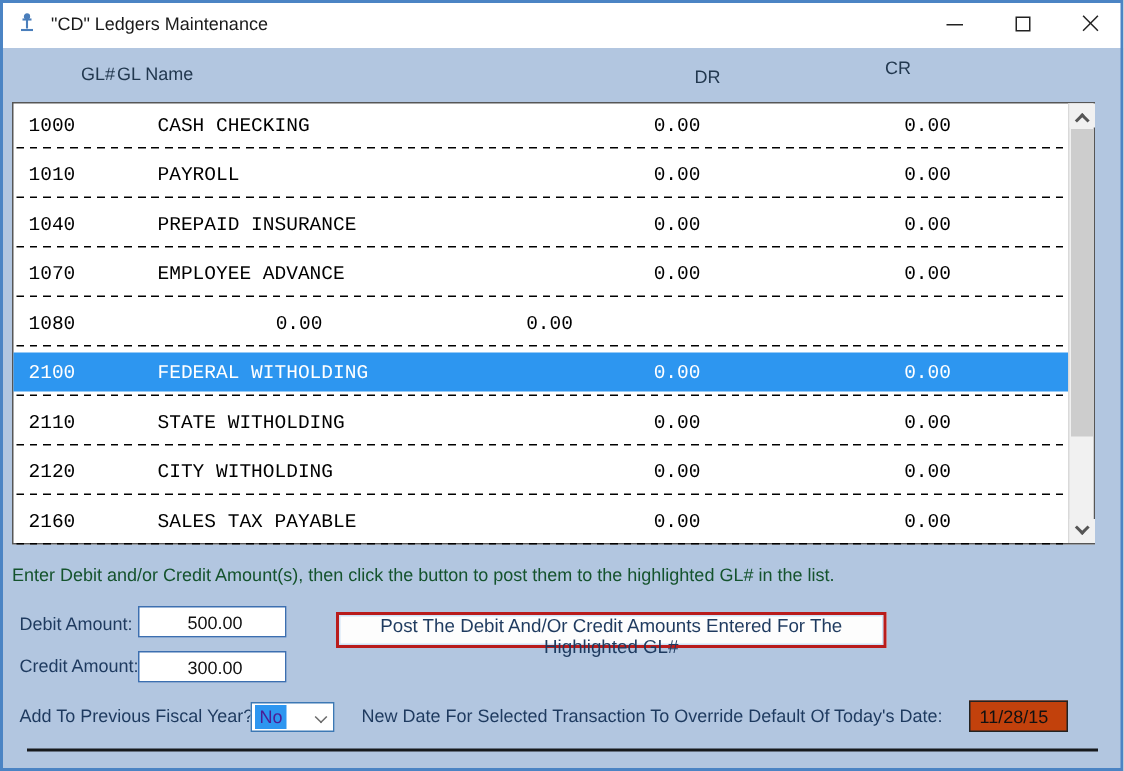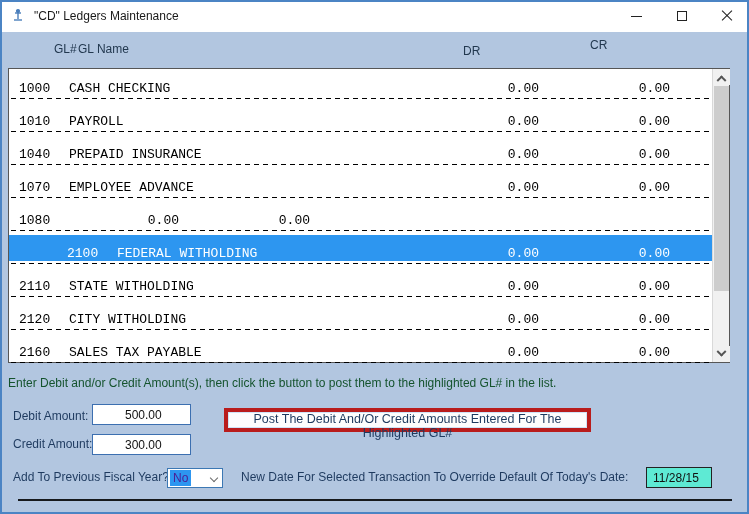--- a/index.html
+++ b/index.html
@@ -25,22 +25,22 @@
   .glyph-close::before{ transform:rotate(45deg); }
   .glyph-close::after{ transform:rotate(-45deg); }
 
   
   .colhdr{ position:absolute; font-size:12px; color:#22384f; }
 
   
   .gl-list{ position:absolute; left:8px; top:68px; width:722px; height:295px; background:#fff; border:1px solid #565656; }
   .rows{ position:absolute; left:0; top:0; bottom:0; right:17px; font-family:"Liberation Mono","DejaVu Sans Mono",monospace; font-size:13px; color:#000; }
   .row{ height:32px; position:relative; }
-  .row-line{ height:26px; margin-top:1px; display:flex; align-items:flex-end; }
-  .row.selected .row-line{ background:#2d96f0; color:#fff;padding-left:48px; }
+  .row-line{ height:26px; margin-top:1px; display:flex; align-items:center;gap:36px; }
+  .row.selected .row-line{ background:#2d96f0; color:#fff; }
   .row-sep{ position:absolute; left:2px; right:2px; bottom:3px; height:1px;
     background-image:repeating-linear-gradient(to right,#000 0 5px,transparent 5px 9px); }
   .cell-gl{ padding-left:10px; width:60px; flex:0 0 auto; }
   .cell-name{ flex:1 1 auto; white-space:nowrap; overflow:hidden; }
   .cell-dr{ width:110px; text-align:right; flex:0 0 auto; }
   .cell-cr{ width:131px; text-align:right; flex:0 0 auto; }
   .cell-pad{ width:42px; flex:0 0 auto; }
 
   
   .scrollbar{ position:absolute; top:0; right:0; bottom:0; width:17px; background:#f1f1f1; border-left:1px solid #d9d9d9; }
@@ -50,27 +50,27 @@
   .chev.up{ transform:rotate(45deg) translate(2px,2px); }
   .chev.down{ transform:rotate(225deg) translate(2px,2px); }
   .sb-thumb{ position:absolute; left:1px; top:17px; width:15px; height:205px; background:#cdcdcd; }
 
   
   .instruction{ position:absolute; left:8px; top:376px; font-size:12px; color:#14532d; }
   .fieldlabel{ position:absolute; font-size:12px; color:#1e3a5f; }
   .amt-input{ position:absolute; left:92px; width:99px; height:21px; background:#fff; border:1px solid #3c6fb0;
     font-family:"Liberation Sans",sans-serif; font-size:12px; color:#111; padding-left:32px; outline:none; }
   .post-btn{ position:absolute; left:224px; top:408px; width:367px; height:24px; background:#fdfdfd;
-    border:4px solid #b91c1c; box-shadow:inset 0 0 0 1px #cfe3f7; font-family:"Liberation Sans",sans-serif;
+    border:2px solid #b91c1c; box-shadow:inset 0 0 0 1px #cfe3f7; font-family:"Liberation Sans",sans-serif;
     font-size:12.5px; color:#1e3a5f; cursor:default; }
   .combo{ position:absolute; left:167px; top:468px; width:56px; height:20px; background:#fff; border:1px solid #3c78b4;
     display:flex; align-items:center; }
   .combo-value{ margin-left:2px; padding:1px 3px; font-size:12px; background:#2d96f0; color:#4c1d95; }
   .combo-chev{ margin-left:auto; margin-right:5px; width:6px; height:6px; border-left:1.5px solid #6a6a6a; border-top:1.5px solid #6a6a6a; transform:rotate(225deg); }
-  .date-input{ position:absolute; left:646px; top:467px; width:66px; height:21px; background:#5eead4; border:1px solid #222;
+  .date-input{ position:absolute; left:646px; top:467px; width:66px; height:21px; background:#c2410c; border:1px solid #222;
     font-family:"Liberation Sans",sans-serif; font-size:12px; color:#111; padding-left:6px; outline:none; }
   .bottom-line{ position:absolute; left:18px; top:499px; width:714px; height:2px; background:#16191d; }
 </style>
 </head>
 <body>
 
 <div class="window">
 
   <div class="titlebar">
     <svg class="app-icon" viewBox="0 0 16 16">

